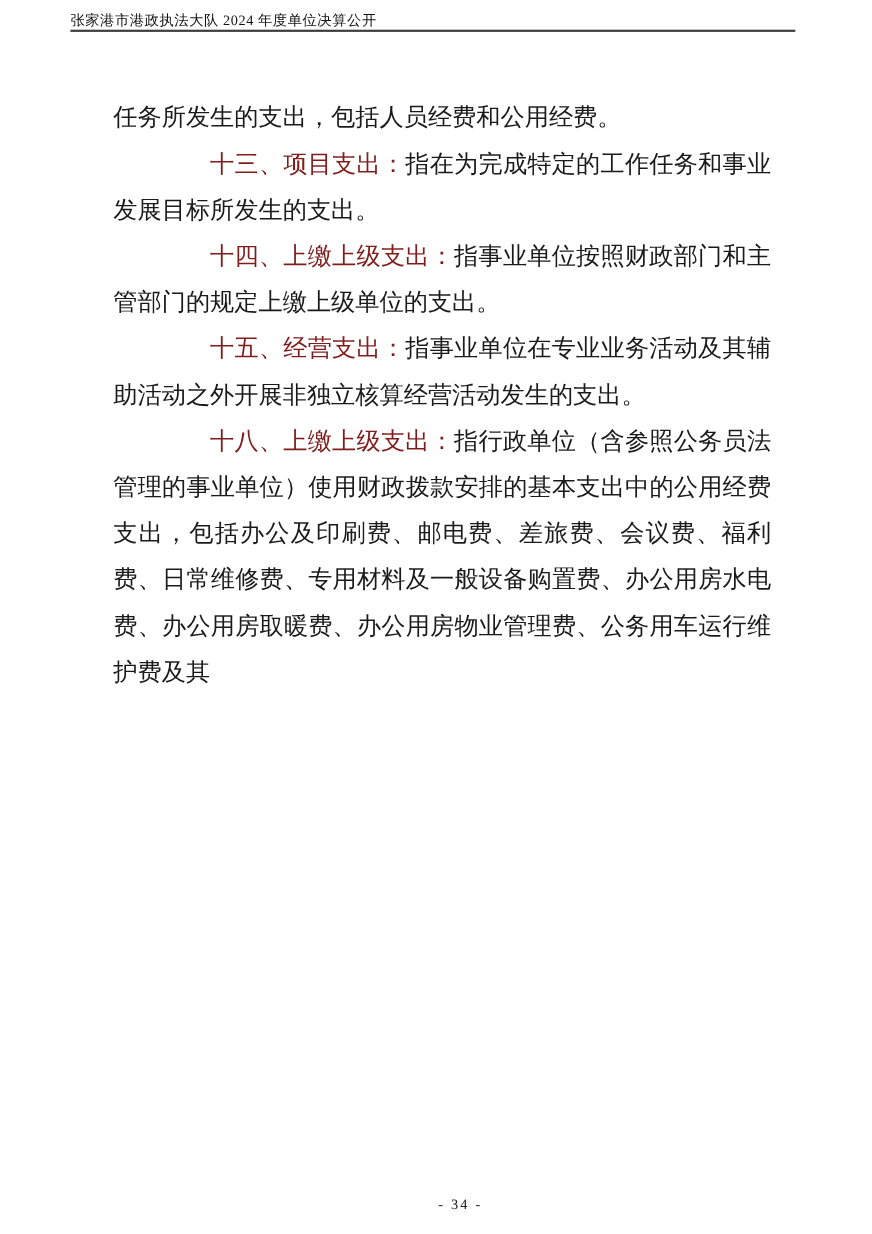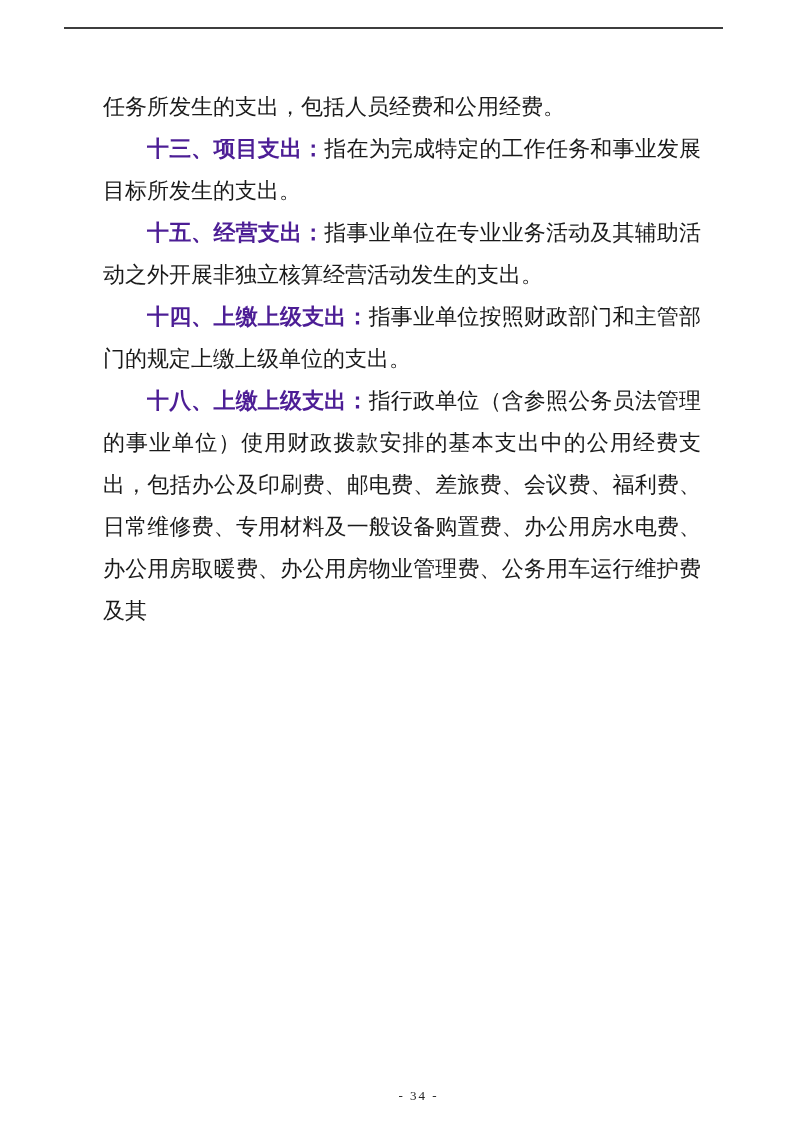--- a/index.html
+++ b/index.html
@@ -46,53 +46,57 @@
     text-align: justify;
     text-justify: inter-ideograph;
   }
   .para {
     margin: 0;
   }
   .para.indent {
     text-indent: 2em;
   }
   .lead {
-    font-weight: bold;
-    color: #4c1d95;
+    font-weight: normal;
+    color: #7f1d1d;
+    margin-left: 44px;
   }
   .page-footer {
     position: absolute;
     left: 0;
     bottom: 18px;
     width: 100%;
     text-align: center;
     padding-left: 22px;
   }
   .page-number {
     font-size: 13px;
     letter-spacing: 2px;
     color: #222222;
   }
 </style>
 </head>
 <body>
 
 <div class="page">
 
+  <div class="page-header">
+    <div class="header-title">张家港市港政执法大队 2024 年度单位决算公开</div>
+  </div>
   <div class="header-rule"></div>
 
   <div class="doc-body">
 
     <p class="para"><span>任务所发生的支出，包括人员经费和公用经费。</span></p>
 
     <p class="para indent"><span class="lead">十三、项目支出：</span><span>指在为完成特定的工作任务和事业发展目标所发生的支出。</span></p>
 
+    <p class="para indent"><span class="lead">十四、上缴上级支出：</span><span>指事业单位按照财政部门和主管部门的规定上缴上级单位的支出。</span></p>
+
     <p class="para indent"><span class="lead">十五、经营支出：</span><span>指事业单位在专业业务活动及其辅助活动之外开展非独立核算经营活动发生的支出。</span></p>
-
-    <p class="para indent"><span class="lead">十四、上缴上级支出：</span><span>指事业单位按照财政部门和主管部门的规定上缴上级单位的支出。</span></p>
 
 
 
     <p class="para indent"><span class="lead">十八、上缴上级支出：</span><span>指行政单位（含参照公务员法管理的事业单位）使用财政拨款安排的基本支出中的公用经费支出，包括办公及印刷费、邮电费、差旅费、会议费、福利费、日常维修费、专用材料及一般设备购置费、办公用房水电费、办公用房取暖费、办公用房物业管理费、公务用车运行维护费及其</span></p>
 
   </div>
 
   <div class="page-footer">
     <span class="page-number">- 34 -</span>
   </div>

